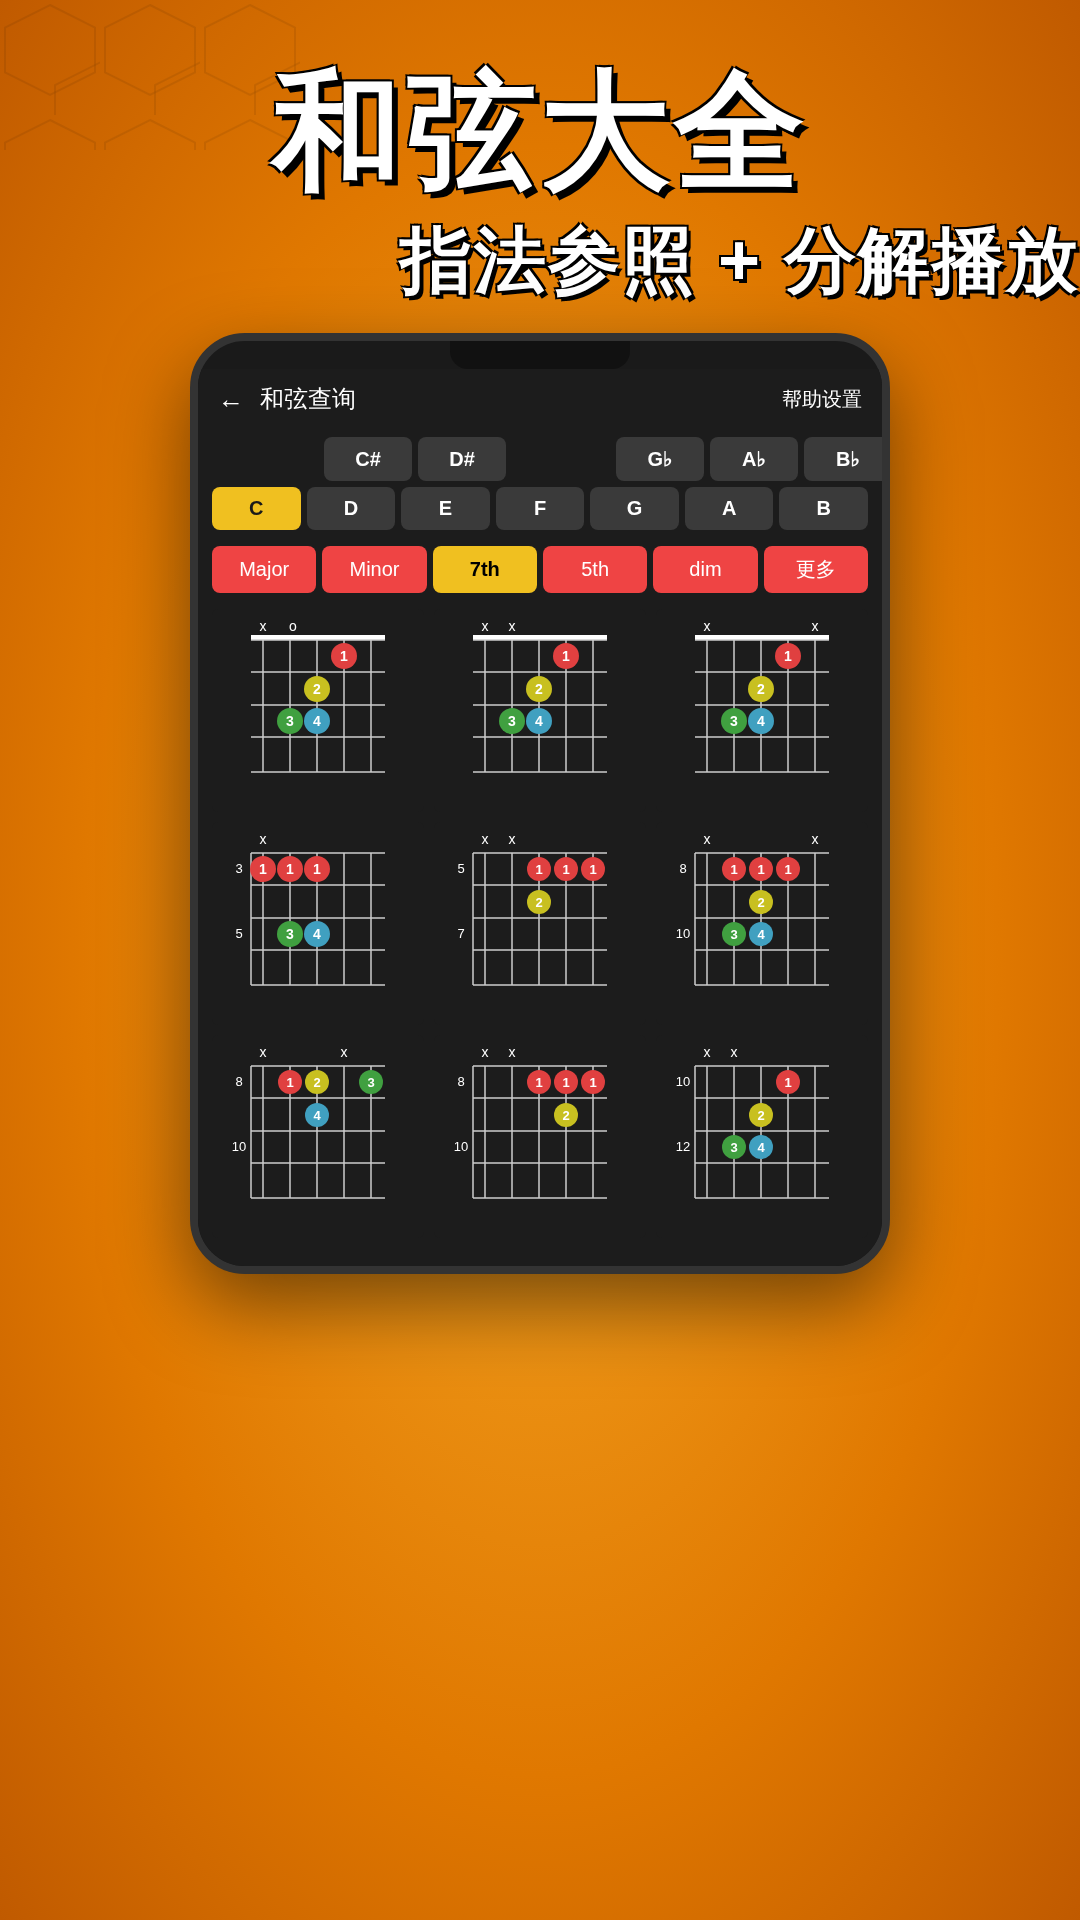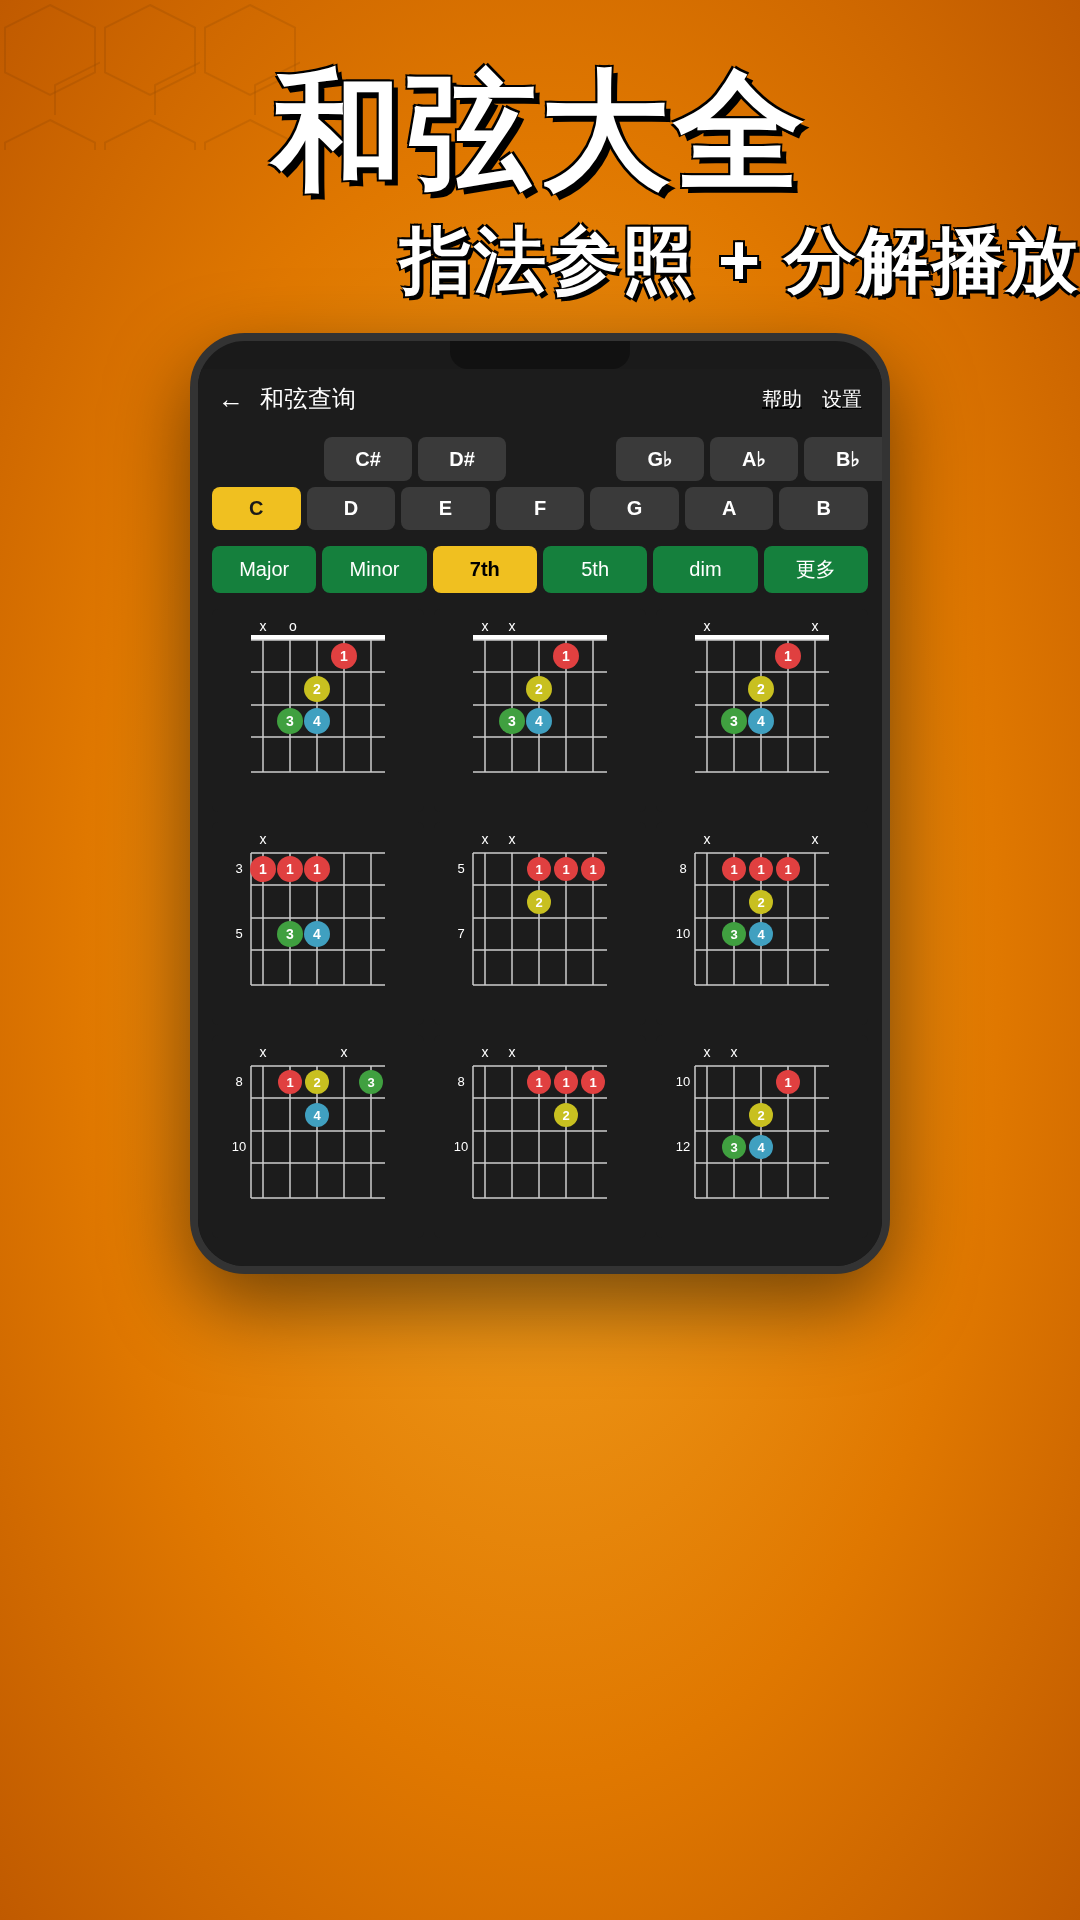--- a/index.html
+++ b/index.html
@@ -98,22 +98,20 @@
     }
 
     .header-title {
       color: white;
       font-size: 24px;
       flex: 1;
     }
 
     .header-actions {
       display: flex;
-      gap: 20px;
-      text-decoration: underline;
     }
 
     .header-btn {
       color: white;
       font-size: 20px;
     }
 
     
     .note-selector {
       padding: 8px 14px;
@@ -160,21 +158,21 @@
 
     
     .chord-type-row {
       display: flex;
       gap: 6px;
       padding: 8px 14px;
     }
 
     .type-btn {
       flex: 1;
-      background: #15803d;
+      background: #ef4444;
       color: white;
       border: none;
       border-radius: 8px;
       padding: 10px 0;
       font-size: 20px;
       cursor: pointer;
     }
 
     .type-btn.active {
       background: #f0c020;

